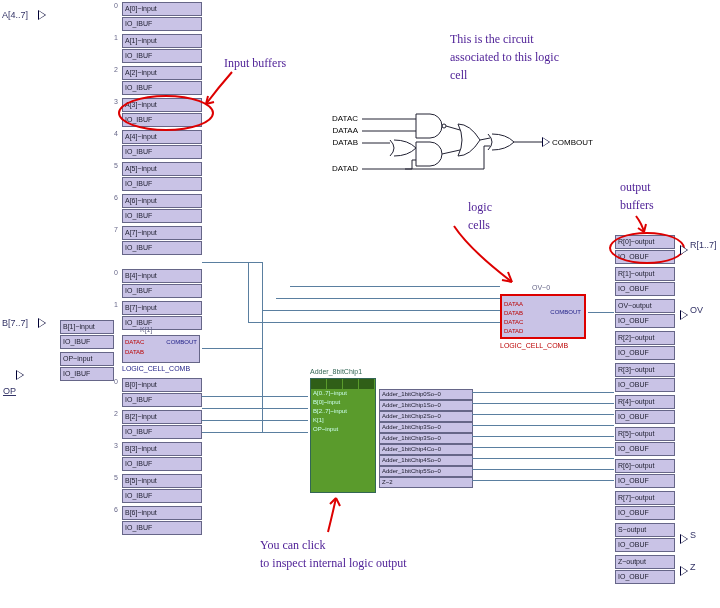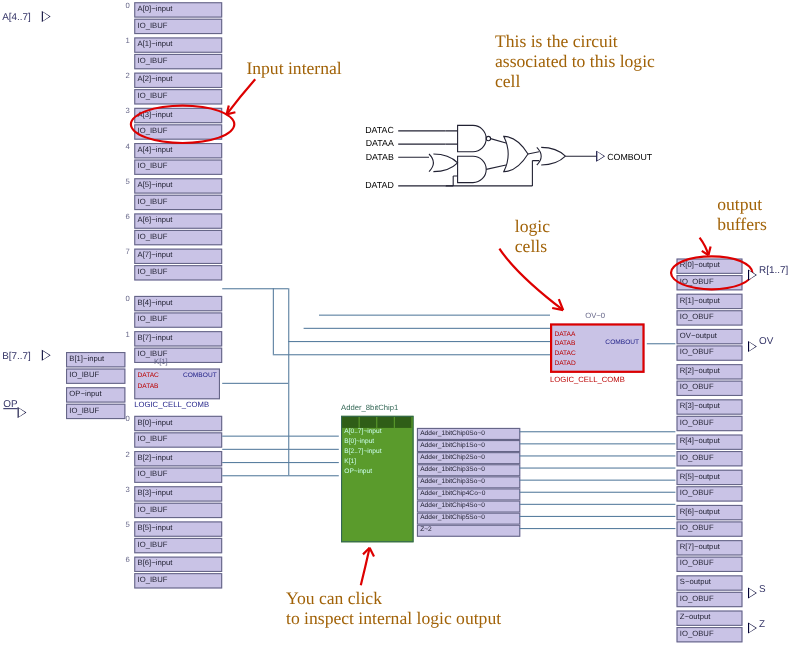--- a/index.html
+++ b/index.html
@@ -129,22 +129,22 @@
     line-height: 9px;
     height: 9px;
     width: 88px;
     color:#223;
     white-space:nowrap;
     overflow:hidden;
   }
   .hand {
     position: absolute;
     font-family: "Comic Sans MS", cursive;
-    color: #a16207;
-    font-size: 16px;
+    color: #4c1d95;
+    font-size: 12px;
     line-height: 18px;
     white-space: pre;
   }
   .red-circle {
     position: absolute;
     border: 2px solid #d00;
     border-radius: 50%;
     pointer-events: none;
   }
   .red-arrow {
@@ -232,21 +232,21 @@
     <div class="cell">A[7]~input</div>
       <div class="cell">IO_IBUF</div>
     </div>
 </div>
 
 <div class="red-circle" style="left:118px; top:95px; width:92px; height:32px;"></div>
 
 <div class="port-label" style="left:2px; top:318px;">B[7..7]</div>
 <div class="port-tri" style="left:38px; top:318px;"></div>
 
-<div class="port-label" style="left:3px; top:362px;text-decoration:underline;">OP</div>
+<div class="port-label" style="left:3px; top:386px;text-decoration:underline;">OP</div>
 <div class="port-tri" style="left:16px; top:370px;"></div>
 
 <div class="ibuf-stack" style="left:60px; top:320px;">
   <div class="iobuf" style="width:52px">
       <div class="cell" style="width:50px">B[1]~input</div>
       <div class="cell" style="width:50px">IO_IBUF</div>
     </div>
   <div class="iobuf" style="width:52px">
       <div class="cell" style="width:50px">OP~input</div>
       <div class="cell" style="width:50px">IO_IBUF</div>
@@ -453,27 +453,27 @@
     <line x1="85" y1="57" x2="164" y2="57" stroke="#223"></line>
     <line x1="164" y1="34" x2="164" y2="57" stroke="#223"></line>
     <line x1="164" y1="34" x2="170" y2="34" stroke="#223"></line>
 
     <line x1="194" y1="30" x2="222" y2="30" stroke="#223"></line>
   </svg>
   <div class="comb-out-tri" style="left:222px;top:25px;"></div>
   <div class="gate-lbl" style="left:232px;top:26px;width:50px;text-align:left;">COMBOUT</div>
 </div>
 
-<div class="hand" style="left:224px; top:54px;">Input internal</div>
+<div class="hand" style="left:224px; top:54px;">Input buffers</div>
 <div class="hand" style="left:450px; top:30px;">This is the circuit
 associated to this logic
 cell</div>
 <div class="hand" style="left:468px; top:198px;">logic
 cells</div>
-<div class="hand" style="left:620px; top:178px;margin-left:32px;">output
+<div class="hand" style="left:620px; top:178px;">output
 buffers</div>
 <div class="hand" style="left:260px; top:536px;">You can click
 to inspect internal logic output</div>
 
 <svg style="position:absolute;left:0;top:0;width:720px;height:608px;pointer-events:none;">
   <path d="M 232 72 Q 218 88 206 104" class="red-arrow"></path>
   <path d="M 206 104 l 2 -8 m -2 8 l 8 -2" class="red-arrow"></path>
   <path d="M 454 226 Q 470 250 512 282" class="red-arrow"></path>
   <path d="M 512 282 l -10 -2 m 10 2 l -4 -10" class="red-arrow"></path>
   <path d="M 636 216 Q 642 224 644 232" class="red-arrow"></path>

